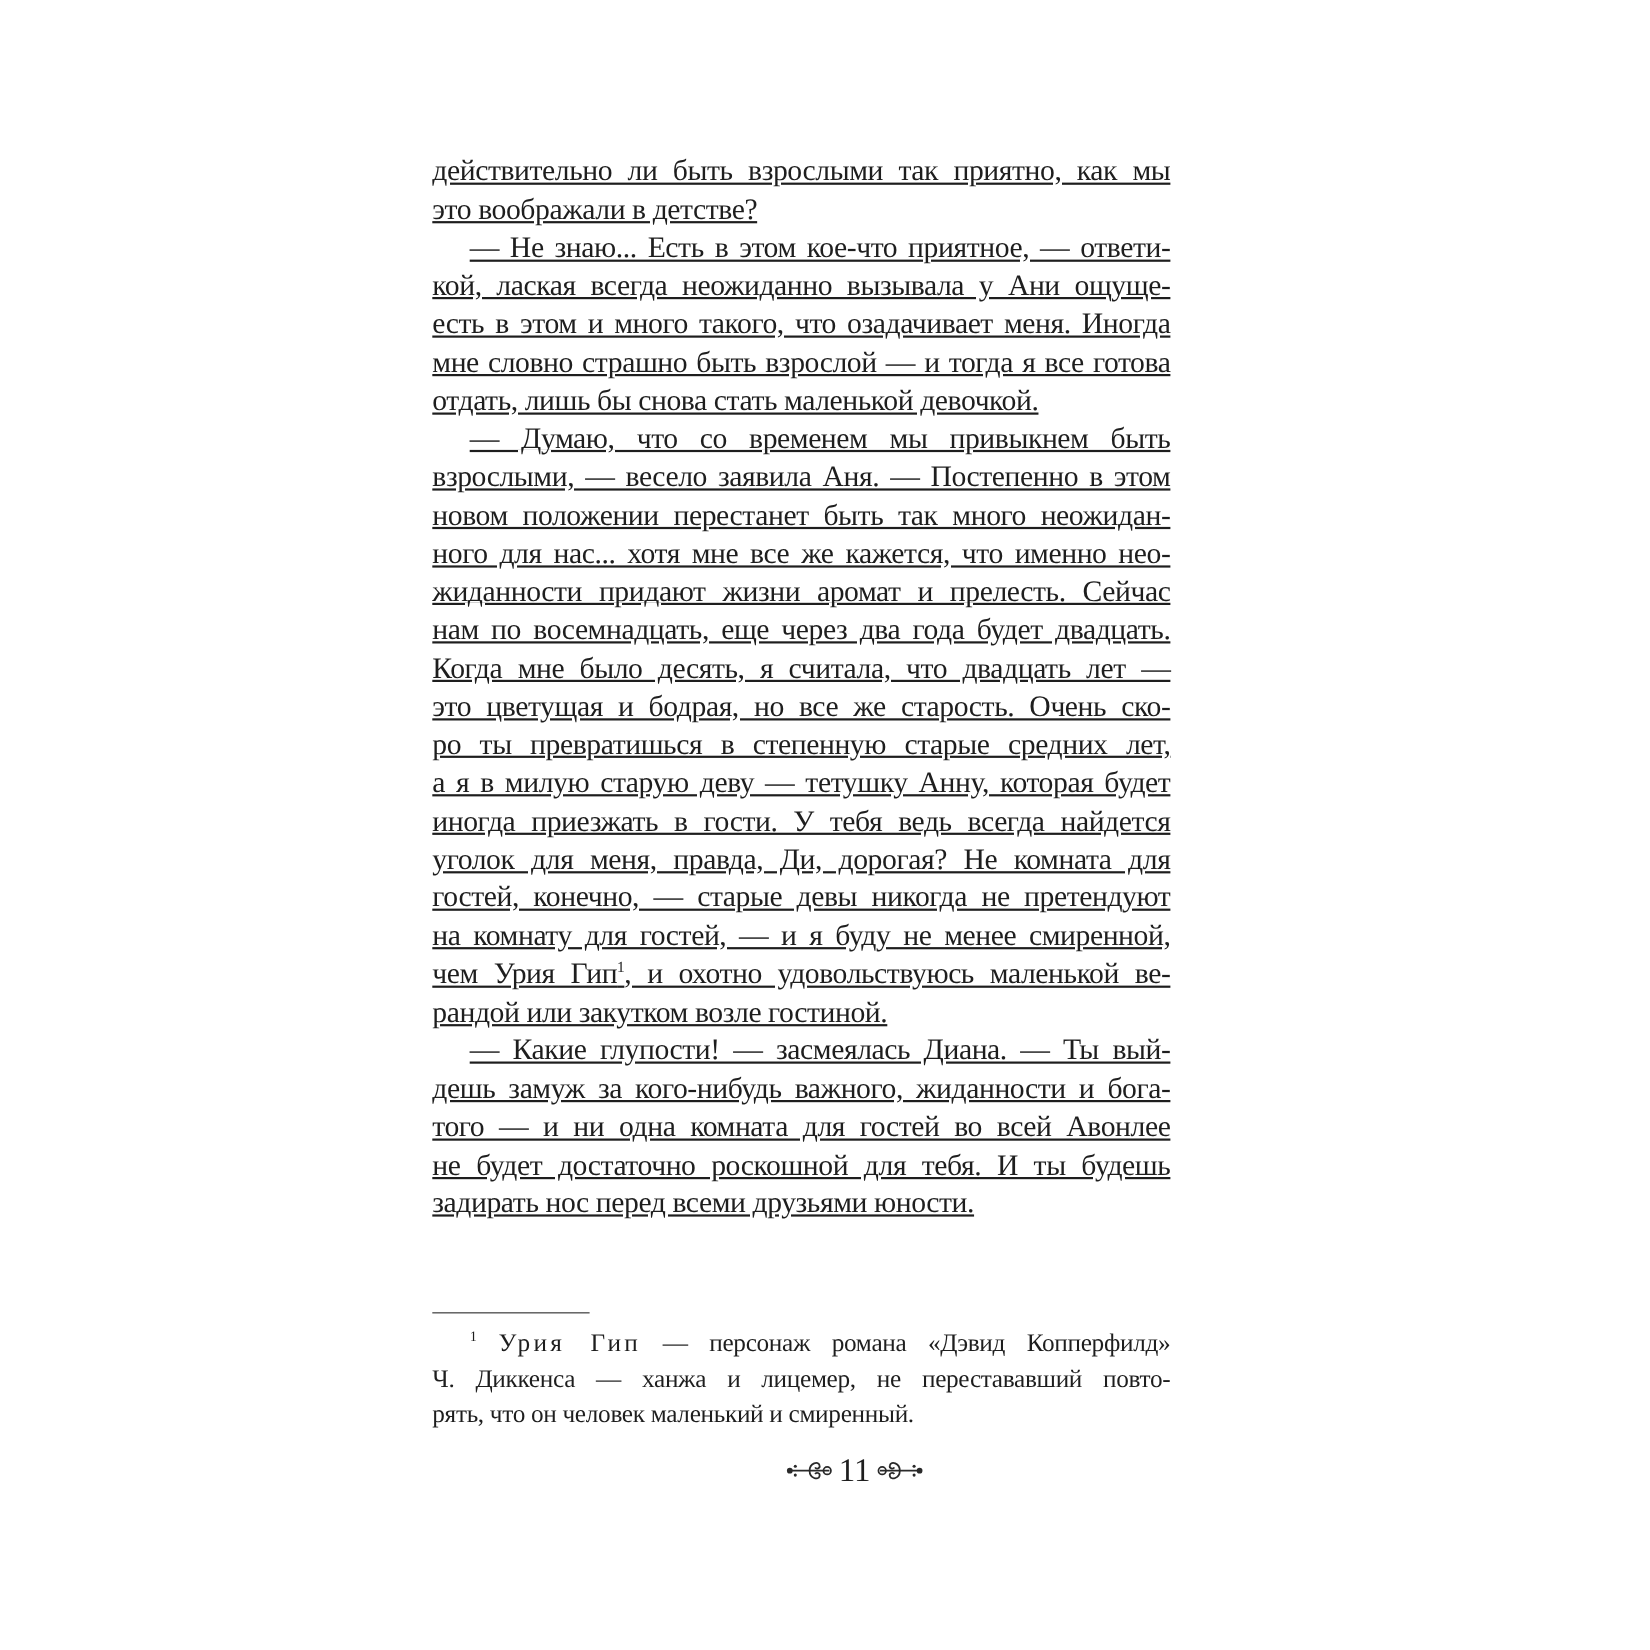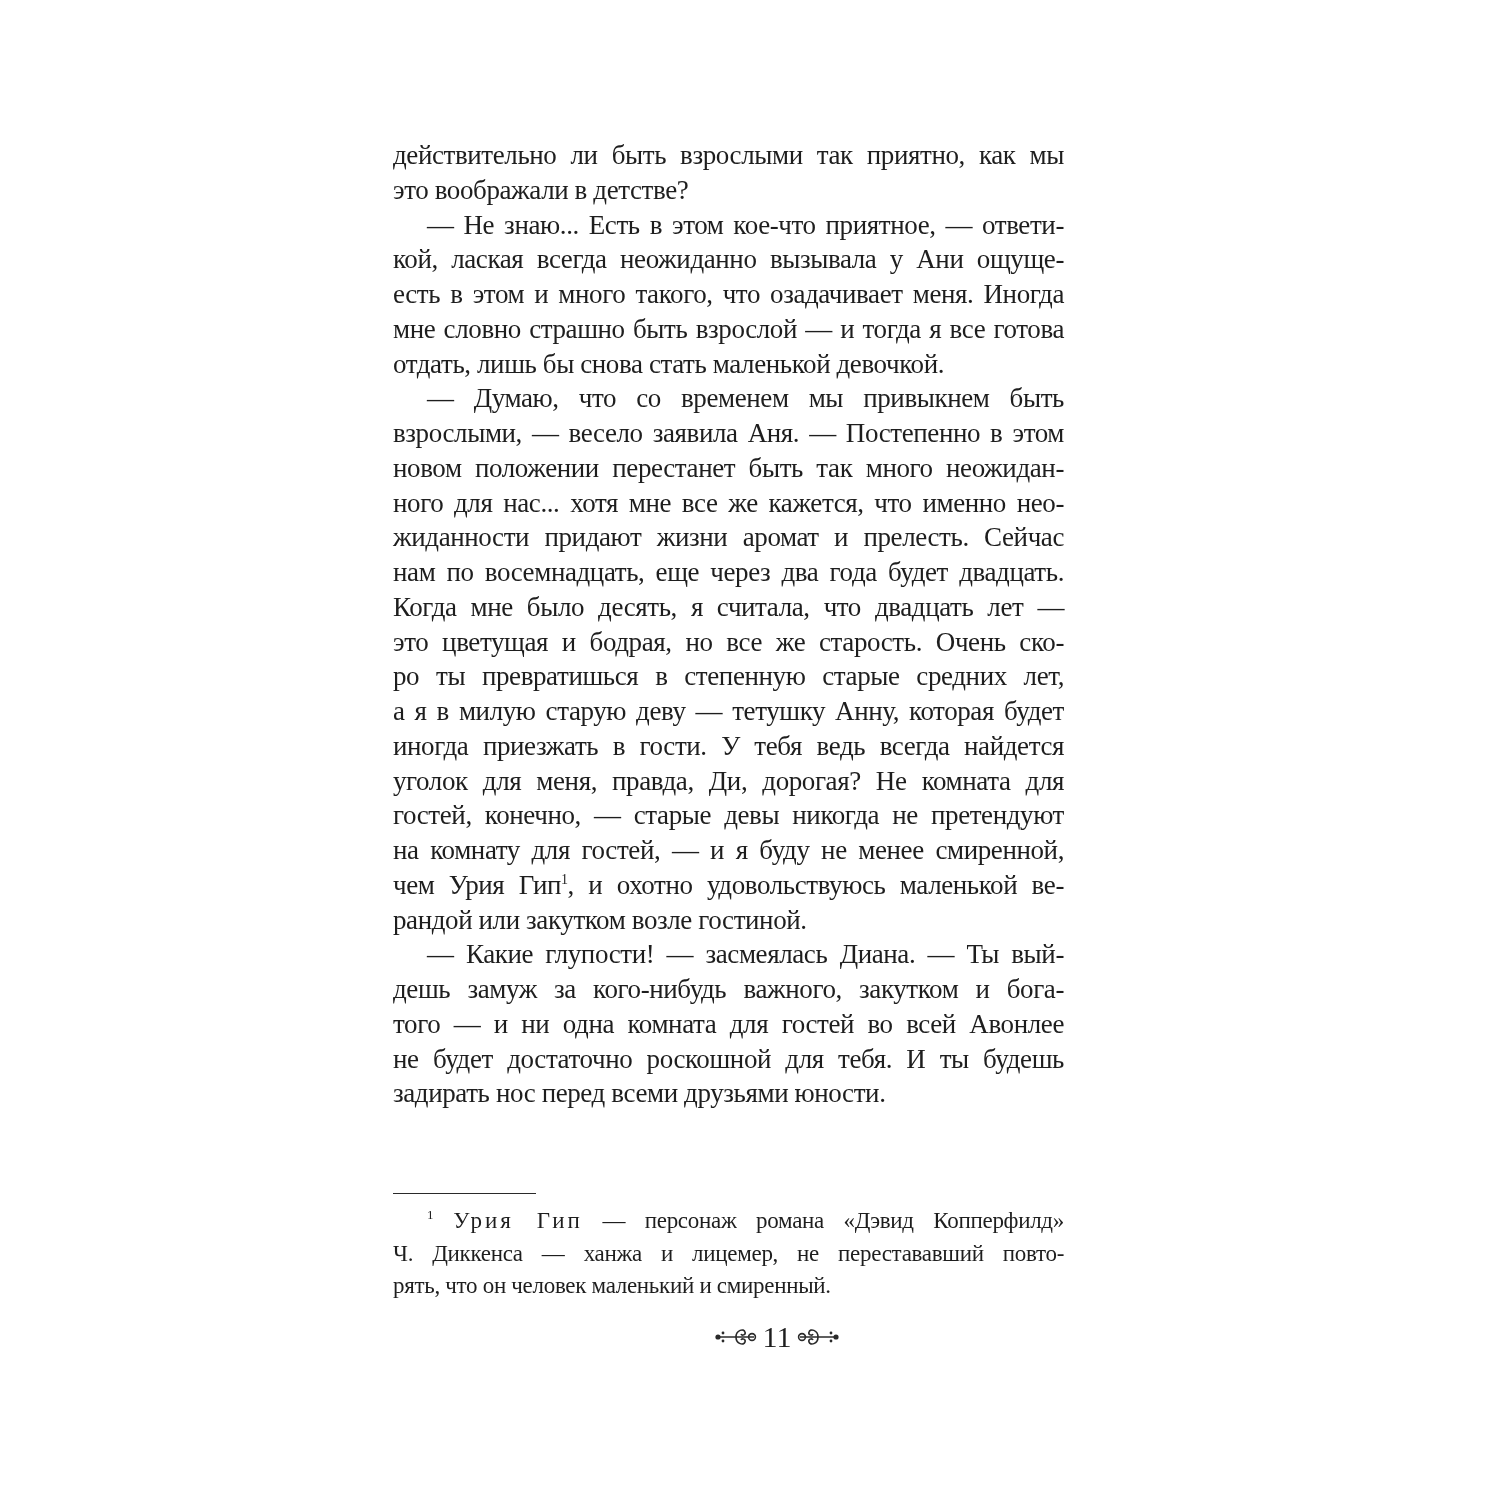--- a/index.html
+++ b/index.html
@@ -18,20 +18,21 @@
     .page {
       position: absolute;
       left: 393px;
       top: 138px;
       width: 671px;
     }
     .body-text {
       font-size: 27px;
       line-height: 34.75px;
       letter-spacing: -0.4px;
+      text-decoration: underline;
     }
     .line {
       display: block;
       white-space: nowrap;
       text-align: justify;
       text-align-last: justify;
       height: 34.75px;
     }
     .line.last {
       text-align-last: left;
@@ -120,21 +121,21 @@
   <span class="line">это цветущая и бодрая, но все же старость. Очень ско-</span>
   <span class="line">ро ты превратишься в степенную старые средних лет,</span>
   <span class="line">а я в милую старую деву — тетушку Анну, которая будет</span>
   <span class="line">иногда приезжать в гости. У тебя ведь всегда найдется</span>
   <span class="line">уголок для меня, правда, Ди, дорогая? Не комната для</span>
   <span class="line">гостей, конечно, — старые девы никогда не претендуют</span>
   <span class="line">на комнату для гостей, — и я буду не менее смиренной,</span>
   <span class="line"><span>чем Урия Гип</span><sup class="fnref">1</sup><span>, и охотно удовольствуюсь маленькой ве-</span></span>
   <span class="line last">рандой или закутком возле гостиной.</span>
   <span class="line indent">— Какие глупости! — засмеялась Диана. — Ты вый-</span>
-  <span class="line">дешь замуж за кого-нибудь важного, закутком и бога-</span>
+  <span class="line">дешь замуж за кого-нибудь важного, жиданности и бога-</span>
   <span class="line">того — и ни одна комната для гостей во всей Авонлее</span>
   <span class="line">не будет достаточно роскошной для тебя. И ты будешь</span>
   <span class="line last">задирать нос перед всеми друзьями юности.</span>
 </div>
 
 <div class="footnote-rule"></div>
 
 <div class="footnotes">
   <span class="line indent"><sup class="fn-mark">1</sup><span class="spaced">Урия Гип</span><span> — персонаж романа «Дэвид Копперфилд»</span></span>
   <span class="line">Ч. Диккенса — ханжа и лицемер, не перестававший повто-</span>

